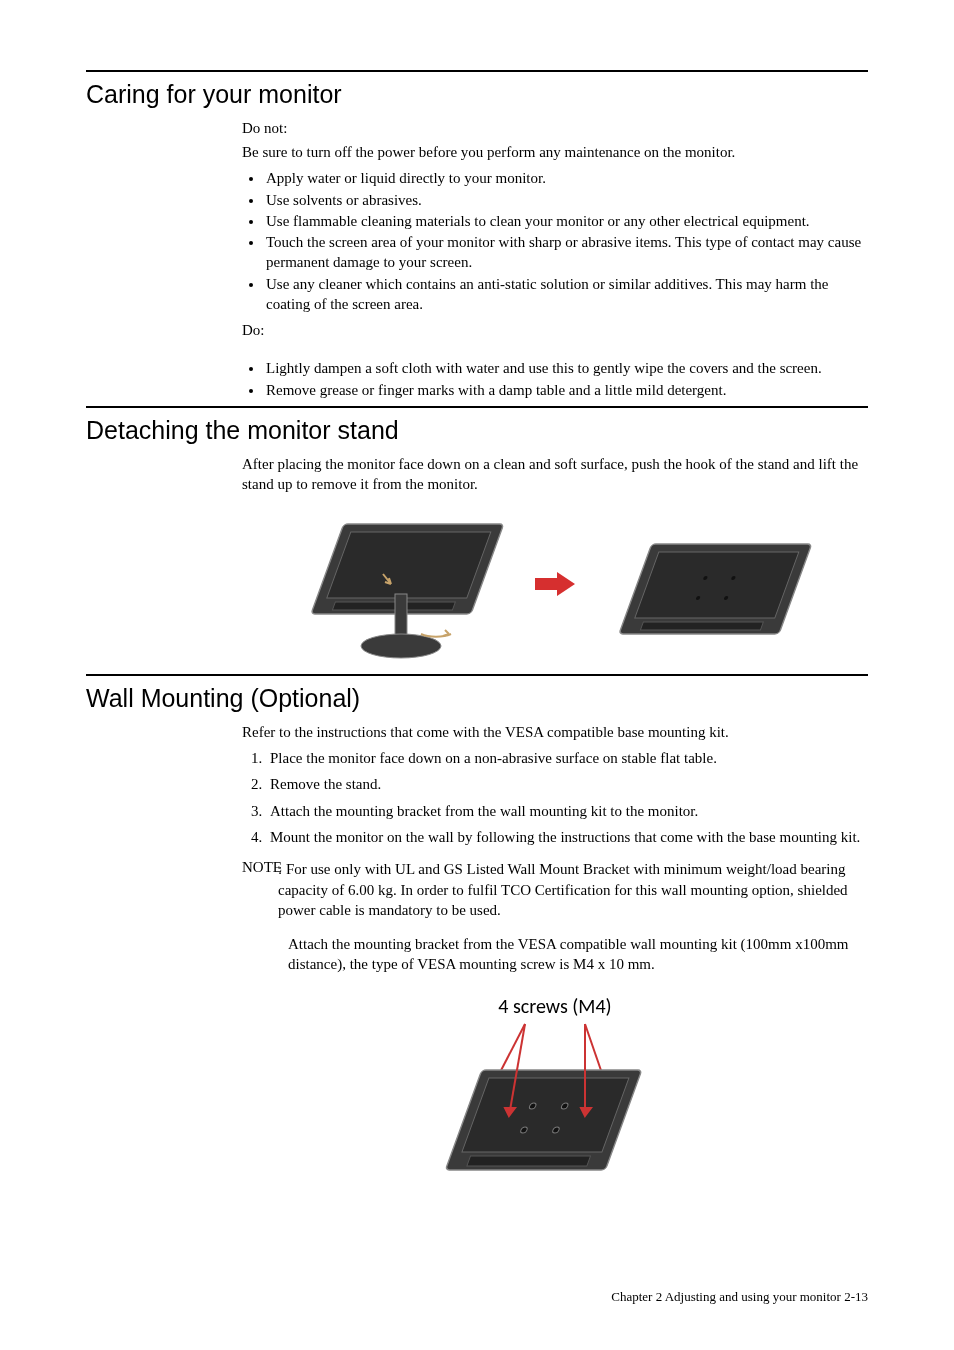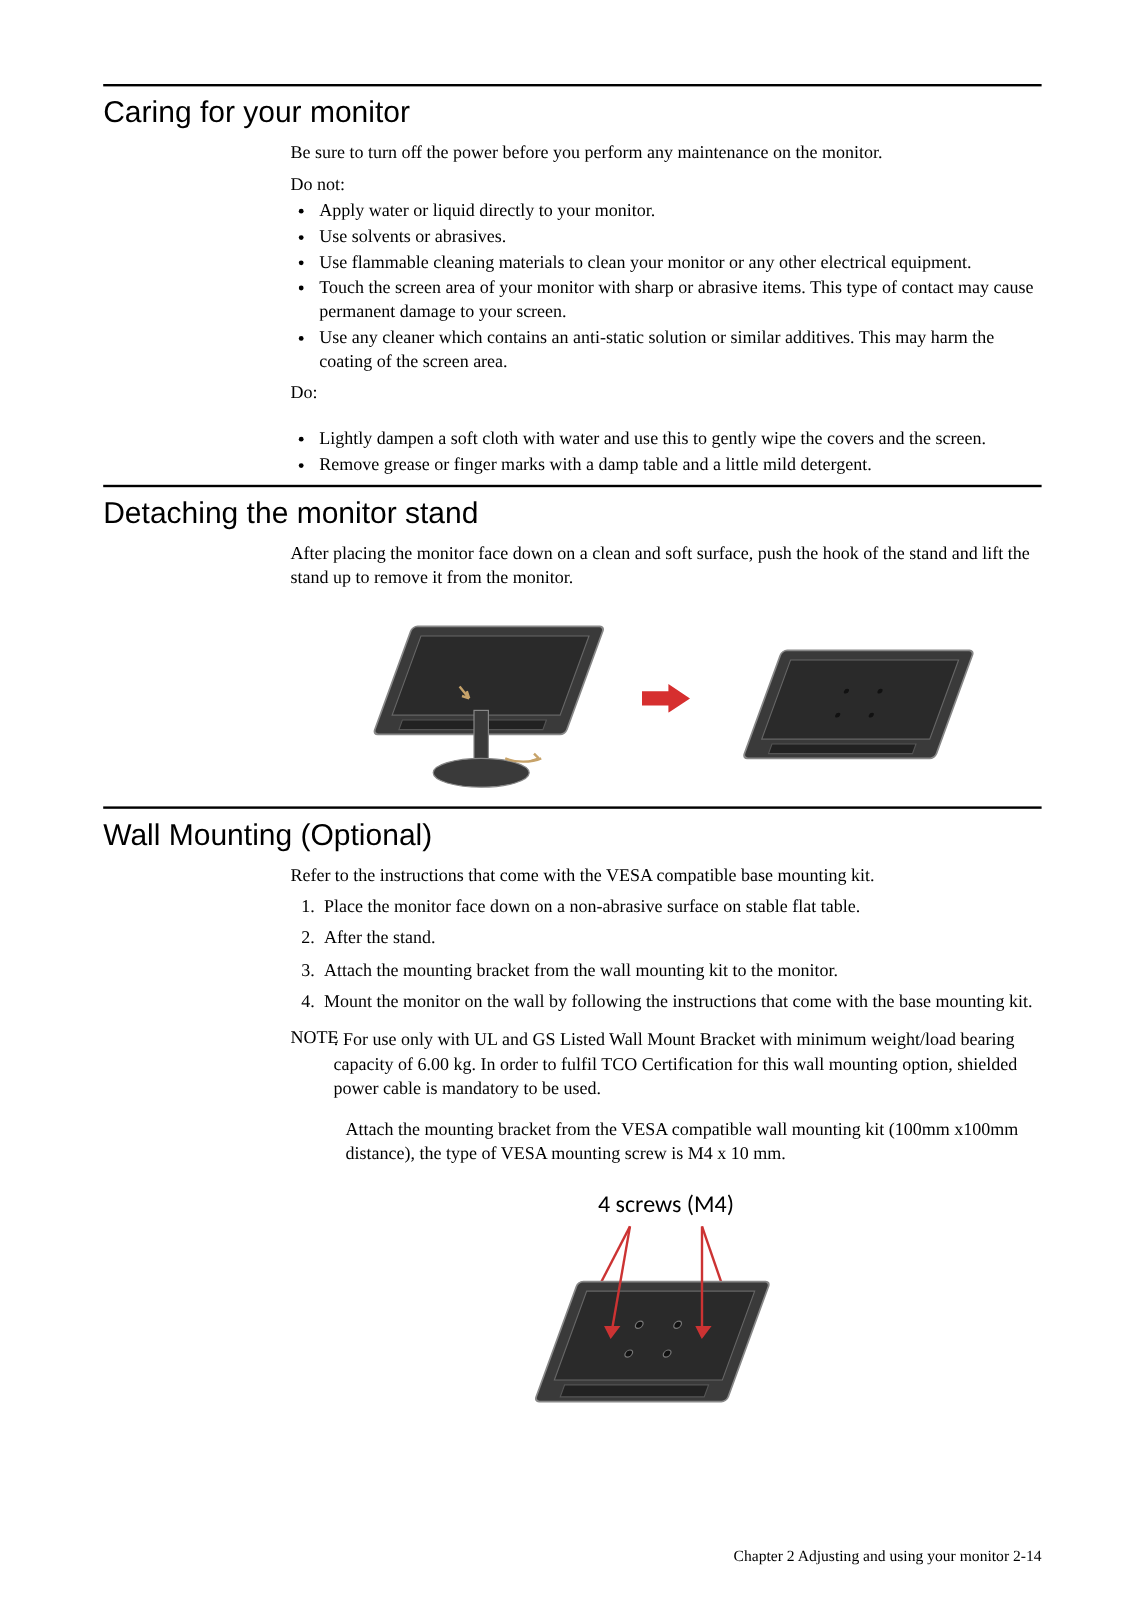--- a/index.html
+++ b/index.html
@@ -91,23 +91,23 @@
   .fig2 { margin-top: 6px; text-align: center; }
 </style>
 </head>
 <body>
 
 <div class="page">
 
   <hr class="rule">
   <h1 class="section-title">Caring for your monitor</h1>
   <div class="body-block">
+    <p class="para" style="margin-bottom:2px;">Do not:</p>
+
     <p class="para">Be sure to turn off the power before you perform any maintenance on the monitor.</p>
-
-    <p class="para" style="margin-bottom:2px;">Do not:</p>
     <ul class="bullets">
       <li>Apply water or liquid directly to your monitor.</li>
       <li>Use solvents or abrasives.</li>
       <li>Use flammable cleaning materials to clean your monitor or any other electrical equipment.</li>
       <li>Touch the screen area of your monitor with sharp or abrasive items. This type of contact may cause permanent damage to your screen.</li>
       <li>Use any cleaner which contains an anti-static solution or similar additives. This may harm the coating of the screen area.</li>
     </ul>
 
     <p class="para" style="margin-bottom:18px;">Do:</p>
     <ul class="bullets">
@@ -163,21 +163,21 @@
     </div>
   </div>
 
   <hr class="rule">
   <h1 class="section-title">Wall Mounting (Optional)</h1>
   <div class="body-block">
     <p class="para">Refer to the instructions that come with the VESA compatible base mounting kit.</p>
 
     <ol class="steps">
       <li>Place the monitor face down on a non-abrasive surface on stable flat table.</li>
-      <li>After the stand.</li>
+      <li>Remove the stand.</li>
       <li>Attach the mounting bracket from the wall mounting kit to the monitor.</li>
       <li>Mount the monitor on the wall by following the instructions that come with the base mounting kit.</li>
     </ol>
 
     <div class="note-block">
       <span class="note-label">NOTE</span>
       <span class="note-body">: For use only with UL and GS Listed Wall Mount Bracket with minimum weight/load bearing capacity of 6.00 kg. In order to fulfil TCO Certification for this wall mounting option, shielded power cable is mandatory to be used.</span>
       <p class="note-p2">Attach the mounting bracket from the VESA compatible wall mounting kit (100mm x100mm distance), the type of VESA mounting screw is M4 x 10 mm.</p>
     </div>
 
@@ -205,14 +205,14 @@
         <g stroke="#c33" stroke-width="2" fill="none">
           <line x1="90" y1="4" x2="74" y2="96"></line>
           <polygon points="74,96 80,88 70,88" fill="#c33"></polygon>
           <line x1="150" y1="4" x2="150" y2="96"></line>
           <polygon points="150,96 156,88 146,88" fill="#c33"></polygon>
         </g>
       </svg>
     </div>
   </div>
 
-  <div class="footer">Chapter 2 Adjusting and using your monitor  2-14</div>
+  <div class="footer">Chapter 2 Adjusting and using your monitor  2-13</div>
 </div>
 
 </body></html>

